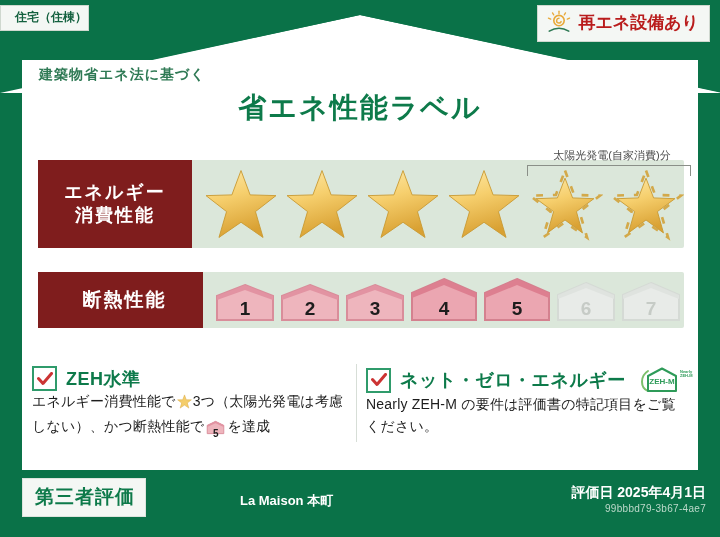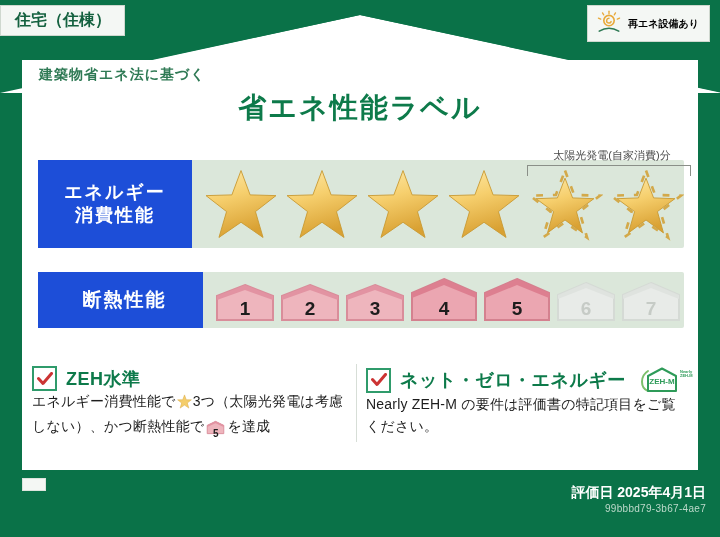--- a/index.html
+++ b/index.html
@@ -32,34 +32,34 @@
   .roof-mask-right{
     position:absolute;left:0;top:15px;width:722px;height:80px;
     background:#0a7248;
     clip-path:polygon(360px 0, 722px 0, 722px 78px);
     -webkit-clip-path:polygon(360px 0, 722px 0, 722px 78px);
   }
   
   .type-chip{
     position:absolute;left:0px;top:5px;
     background:#f4f7f4;border:1px solid #cfd8cf;
-    padding:5px 13px 6px 14px;
-    font-size:16px;font-weight:bold;color:#14613f;
+    padding:5px 1px 6px 14px;
+    font-size:12px;font-weight:bold;color:#14613f;
     letter-spacing:0px;line-height:1.1;
     z-index:6;
   }
   
   .renew-badge{
     position:absolute;right:10px;top:5px;
     background:#f4f7f4;border:1px solid #cfd8cf;
     display:flex;align-items:center;gap:6px;
     padding:4px 10px 5px 8px;z-index:6;
   }
   .renew-badge .txt{
-    font-size:10px;font-weight:bold;color:#000000;line-height:1.1;
+    font-size:17px;font-weight:bold;color:#b91c1c;line-height:1.1;
   }
   .sun-ico{width:26px;height:26px;display:block;}
   
   .sub-title{
     position:absolute;left:0;top:66px;width:720px;text-align:left;
     font-size:14px;font-weight:bold;color:#2f7a55;letter-spacing:1px;
     z-index:5;
     padding-left:39px;
   }
   .main-title{
@@ -69,21 +69,21 @@
   }
   
   .row{
     position:absolute;left:38px;width:646px;
     background:#dbe7da;display:flex;align-items:stretch;
     border-radius:2px;
   }
   .row.energy{top:160px;height:88px;}
   .row.insul{top:272px;height:56px;}
   .row-label{
-    background:#1d4ed8;color:#ffffff;font-weight:bold;
+    background:#7f1d1d;color:#ffffff;font-weight:bold;
     display:flex;flex-direction:column;align-items:center;justify-content:center;
     line-height:1.28;letter-spacing:2px;
   }
   .row.energy .row-label{width:157px;font-size:18px;}
   .row.insul .row-label{width:157px;font-size:19px;padding-left:8px;}
   .row-body{flex:1;position:relative;display:flex;align-items:center;}
   
   .stars{display:flex;align-items:center;gap:5px;padding-left:11px;}
   .star-wrap{position:relative;width:76px;height:74px;}
   .star-wrap svg{display:block;width:76px;height:74px;}
@@ -322,20 +322,22 @@
         <svg width="16" height="16" viewBox="0 0 32 32" style="margin-left:-2px">
           <text x="2" y="13" font-family="'Liberation Sans',sans-serif" font-size="8" font-weight="bold" fill="#2e9b59">Nearly</text>
           <text x="2" y="22" font-family="'Liberation Sans',sans-serif" font-size="8" font-weight="bold" fill="#2e9b59">ZEH-M</text>
         </svg>
       </span>
     </div>
     <div class="info-body">Nearly ZEH-M の要件は評価書の特記項目をご覧ください。</div>
   </div>
 
   <div class="footer-chip">
-  </div>
+    <span class="f-jp">第三者評価</span>
+  </div>
+  <div class="f-proj">La Maison 本町</div>
   <div class="f-date">
     <span>評価日</span>
     <span>2025年4月1日</span>
   </div>
   <div class="f-id">99bbbd79-3b67-4ae7</div>
 
 </div>
 
 </body></html>

